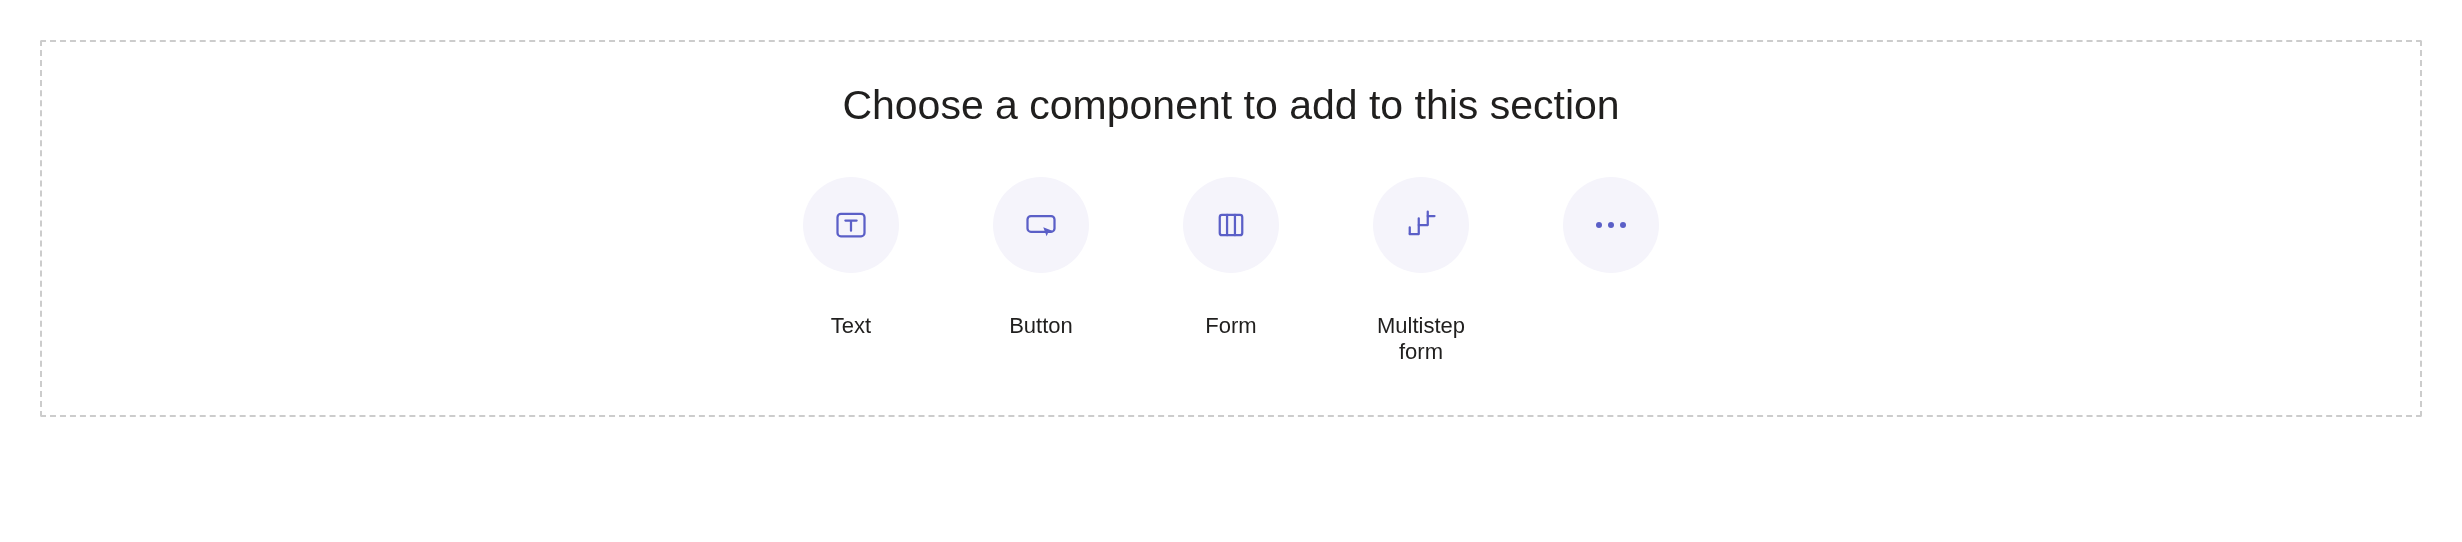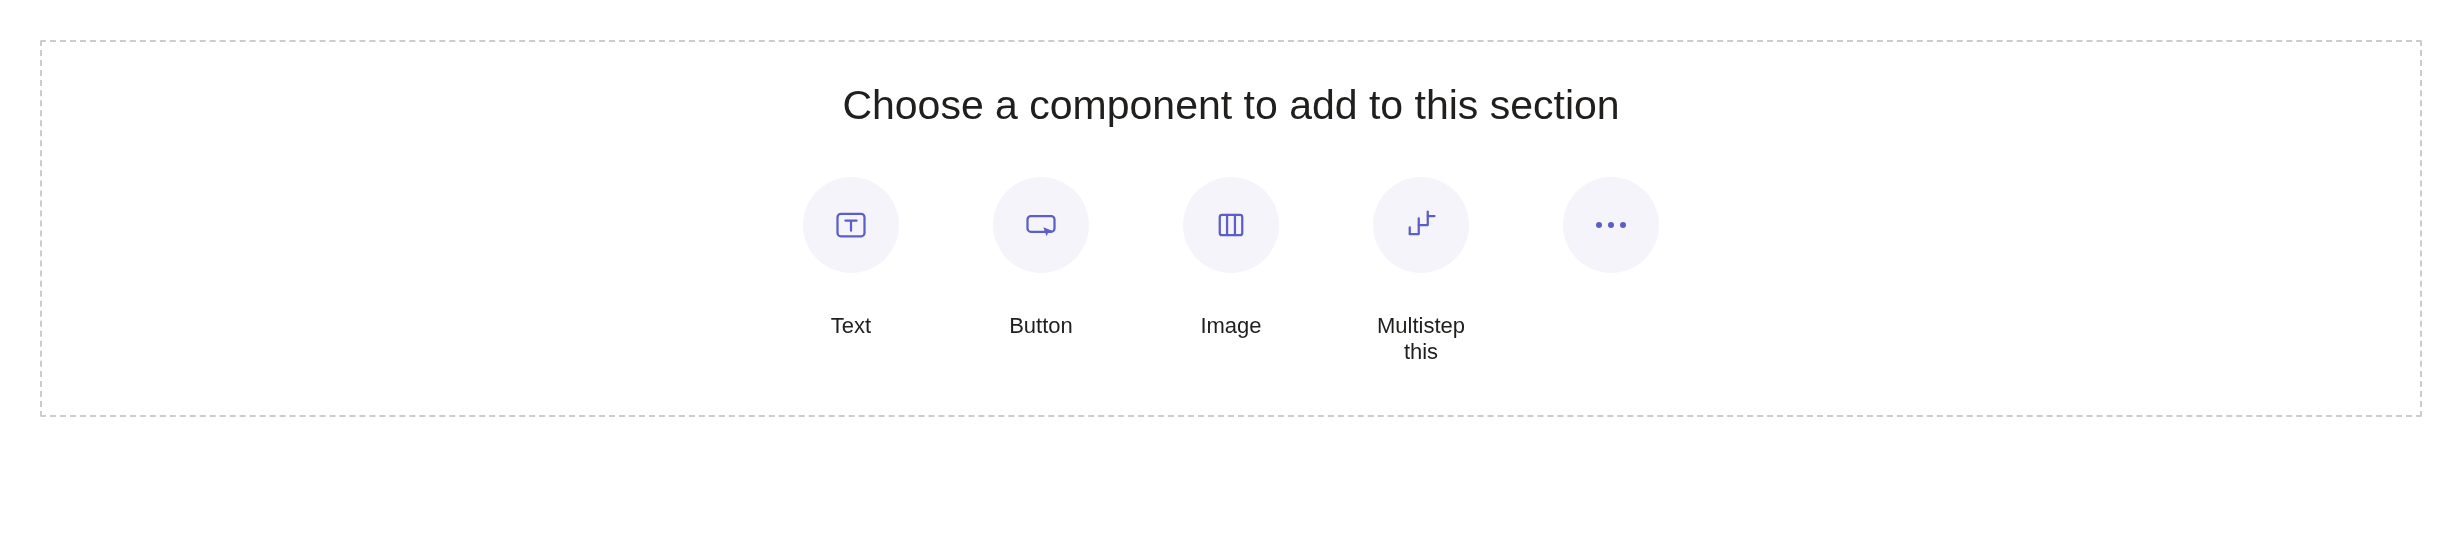--- a/index.html
+++ b/index.html
@@ -117,32 +117,32 @@
 
 
     <div class="component-option">
       <div class="icon-circle">
         <svg viewBox="0 0 32 32">
           <rect class="stroke" x="6" y="7" width="20" height="18" rx="2"></rect>
           <line class="stroke" x1="12.5" y1="7" x2="12.5" y2="25"></line>
           <line class="stroke" x1="19.5" y1="7" x2="19.5" y2="25"></line>
         </svg>
       </div>
-      <span class="component-label">Image</span>
+      <span class="component-label">Form</span>
     </div>
 
 
     <div class="component-option">
       <div class="icon-circle">
         <svg viewBox="0 0 32 32">
           <path class="stroke" d="M6 24 H14 V16 H22 V8 H28"></path>
           <path class="stroke" d="M6 24 V18 M14 16 V10 M22 8 V4"></path>
         </svg>
       </div>
-      <span class="component-label">Multistep this</span>
+      <span class="component-label">Multistep form</span>
     </div>
 
     <div class="component-option">
       <div class="icon-circle">
         <div class="dots">
           <div class="dot"></div>
           <div class="dot"></div>
           <div class="dot"></div>
         </div>
       </div>

